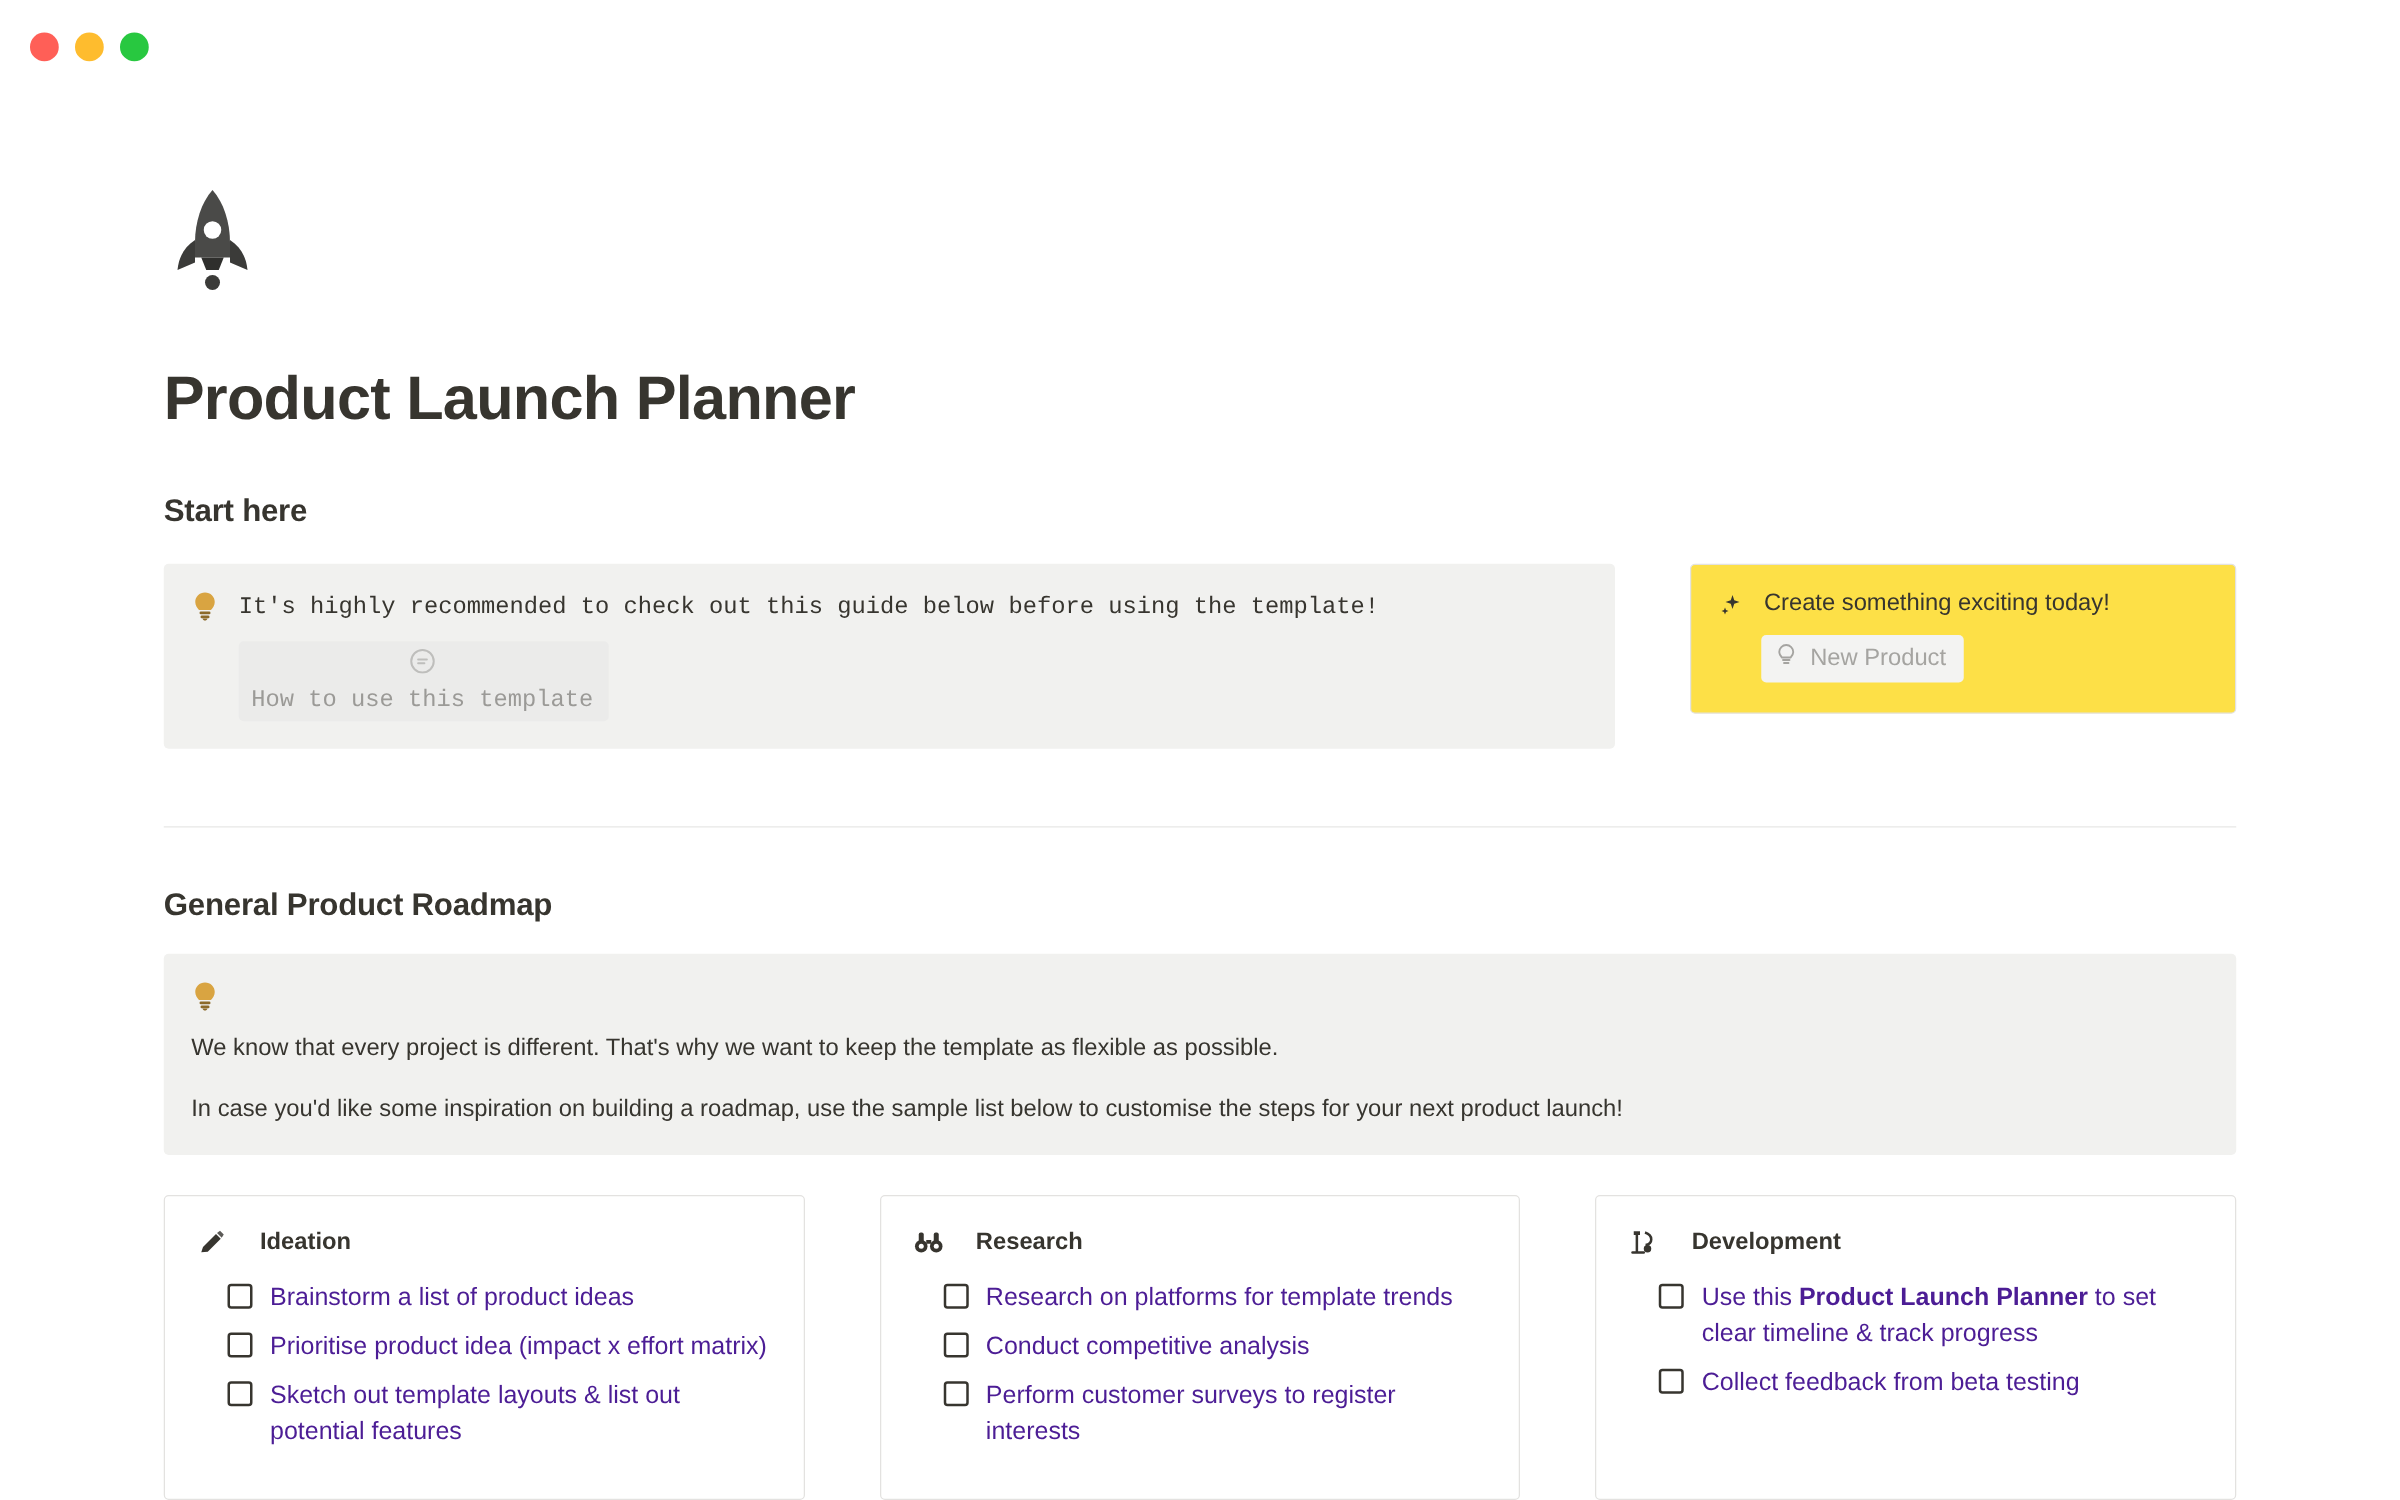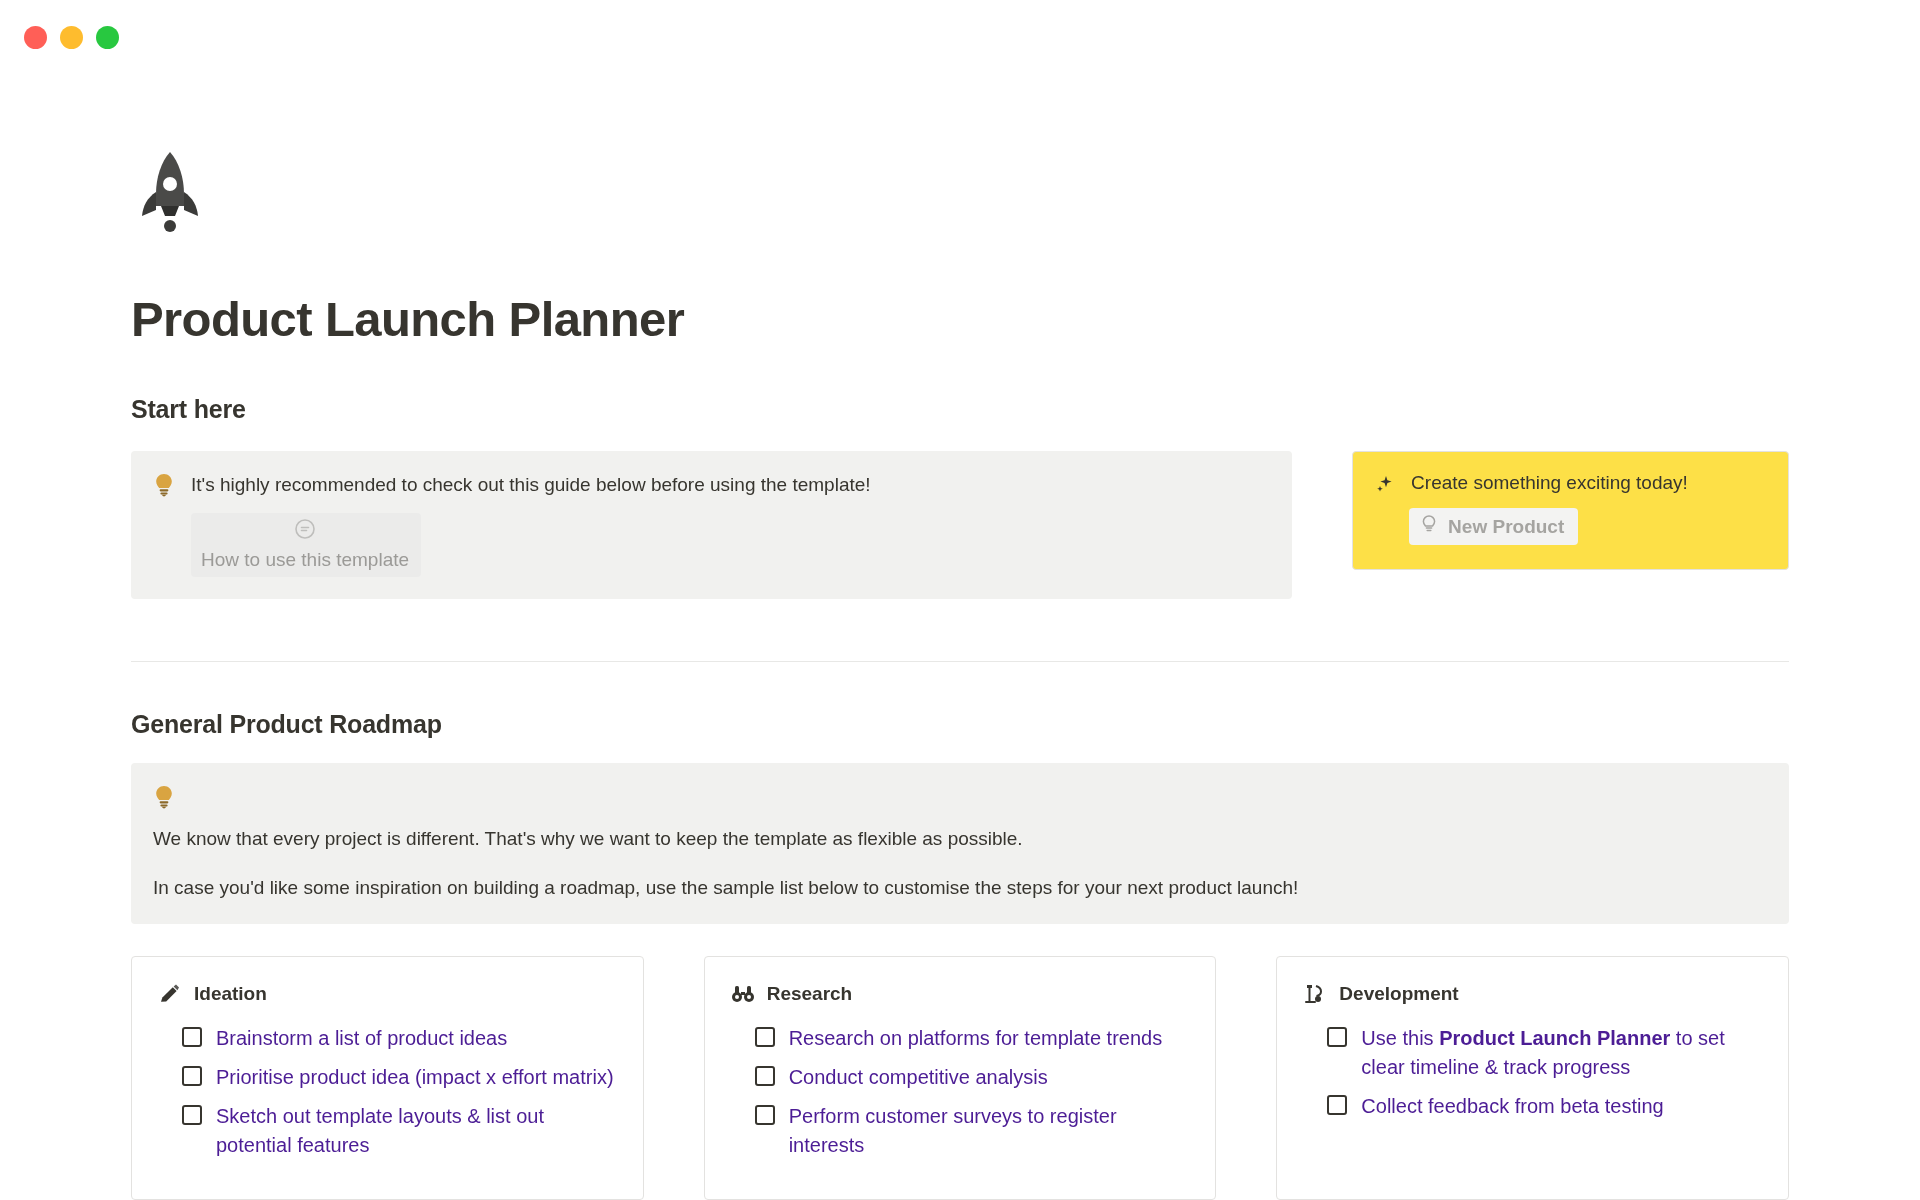--- a/index.html
+++ b/index.html
@@ -66,21 +66,21 @@
   }
 
   .callout {
     background: #f1f1ef;
     border-radius: 4px;
     padding: 20px 22px 22px 22px;
     box-sizing: border-box;
     display: flex;
     gap: 16px;
   }
-  .callout.wide { width: 1170px; }
+  .callout.wide { width: 1170px; font-family: Liberation Mono, monospace; }
 
   .callout-icon {
     flex: 0 0 auto;
     width: 22px;
     height: 24px;
     margin-top: 2px;
   }
   .callout-body { flex: 1 1 auto; }
   .callout-text {
     font-size: 19px;
@@ -126,21 +126,20 @@
   .side-card-btn {
     margin: 12px 0 0 34px;
     display: inline-flex;
     align-items: center;
     gap: 9px;
     padding: 6px 14px 6px 10px;
     border-radius: 4px;
     background: #f3f3f2;
     color: #a5a4a1;
     font-size: 19px;
-    font-weight: bold;
   }
 
   hr.divider {
     border: none;
     border-top: 1px solid #e8e8e6;
     margin: 62px 0 0 0;
   }
 
   
   .cards-row {
@@ -153,21 +152,21 @@
     border: 1px solid #e3e2e0;
     border-radius: 4px;
     padding: 24px 26px 28px 26px;
     box-sizing: border-box;
     background: #ffffff;
     min-height: 244px;
   }
   .card-head {
     display: flex;
     align-items: center;
-    gap: 14px;
+    gap: 28px;
     margin-bottom: 12px;
   }
   .card-title {
     font-size: 19px;
     font-weight: bold;
     color: #37352f;
   }
   .todo {
     display: flex;
     gap: 14px;

